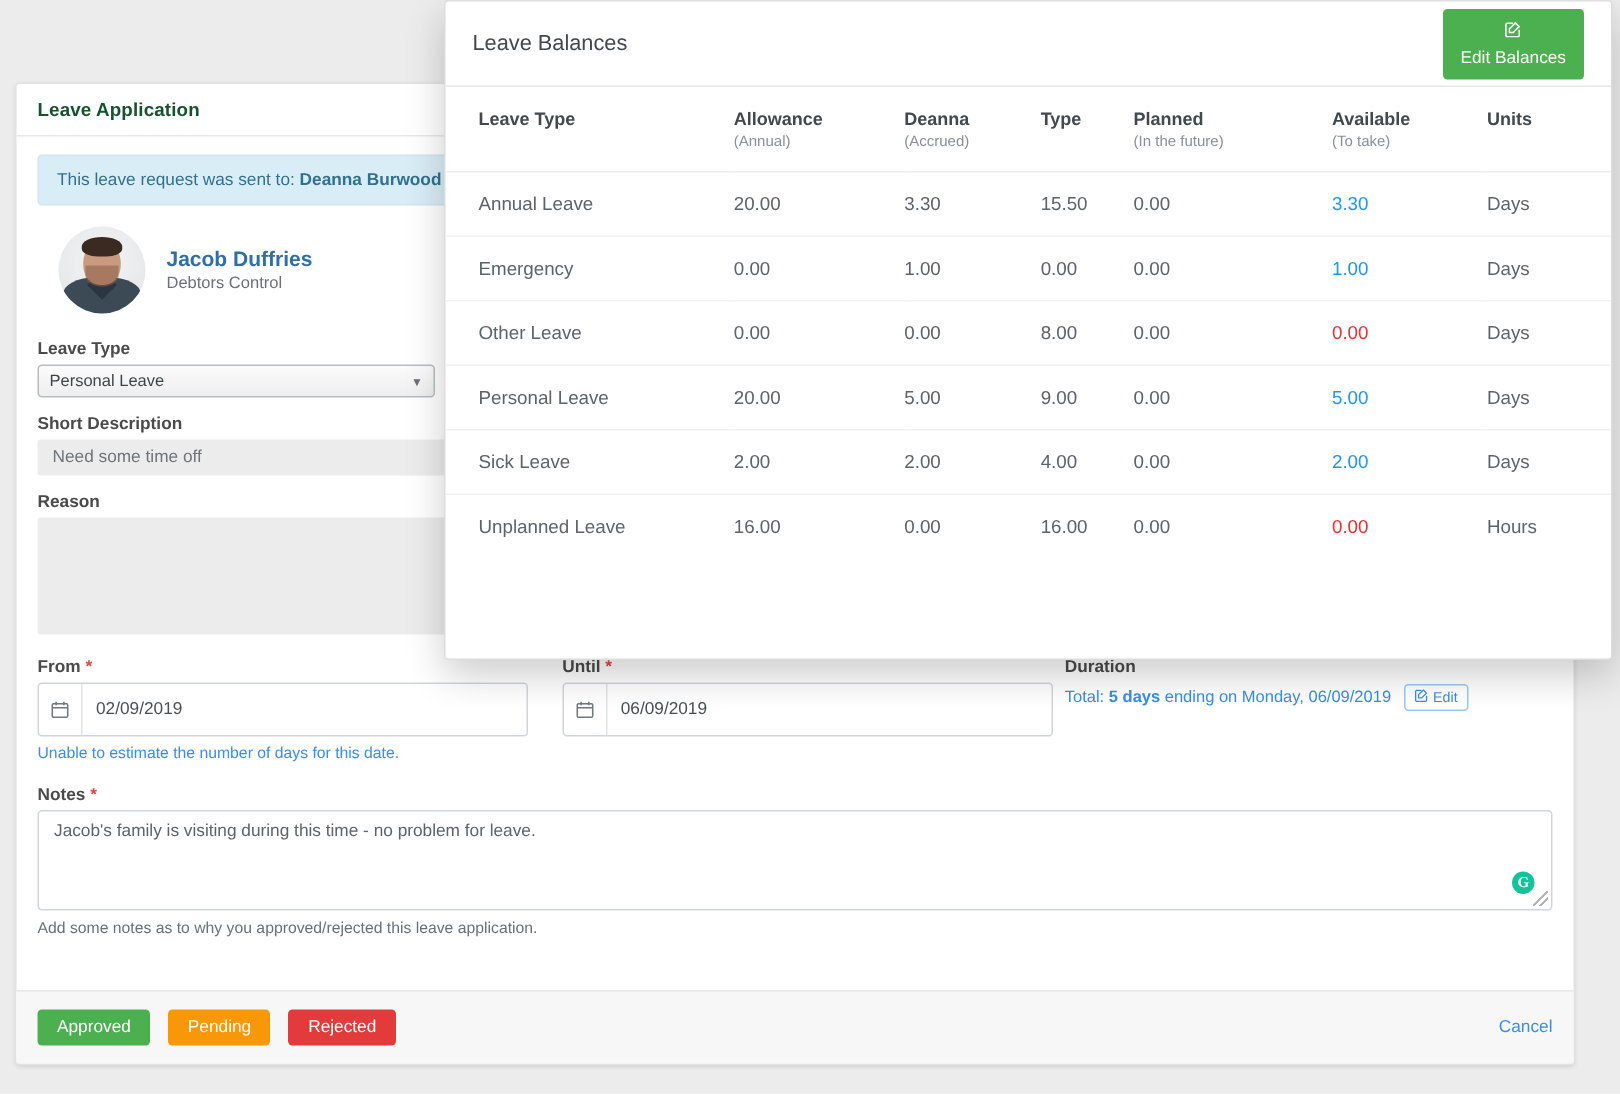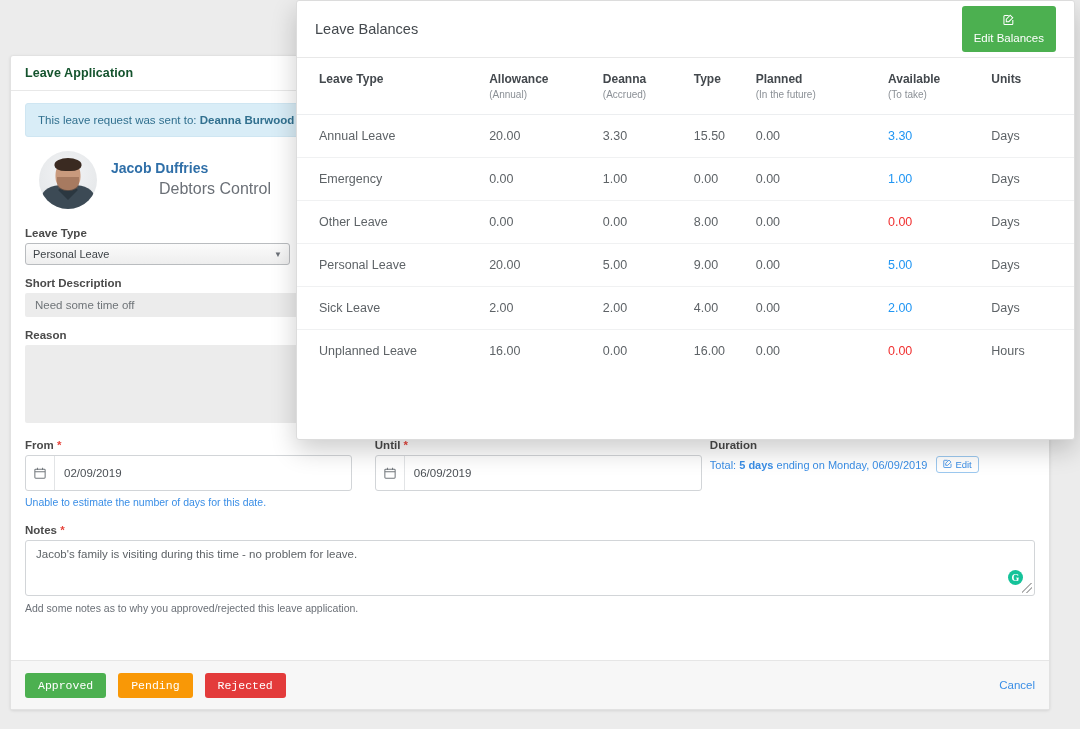--- a/index.html
+++ b/index.html
@@ -72,21 +72,21 @@
   .avatar .body {
     position: absolute; left: 50%; bottom: -4px; transform: translateX(-50%);
     width: 52px; height: 28px; border-radius: 40% 40% 0 0;
     background: #3c4a55;
   }
   .avatar .collar {
     position: absolute; left: 50%; bottom: 12px; transform: translateX(-50%) rotate(45deg);
     width: 14px; height: 14px; background: #2b3740;
   }
   .person-name { color: #2f6fa8; font-size: 14px; font-weight: 700; line-height: 1.3; }
-  .person-role { color: #6b7077; font-size: 16px; line-height: 1.5; margin-left: 48px; }
+  .person-role { color: #6b7077; font-size: 11px; line-height: 1.5; }
 
   .field-label {
     font-size: 11.5px; font-weight: 700; color: #4a4a4a;
     margin-bottom: 4px; display: block;
   }
   .req { color: #e7453c; font-weight: 700; }
 
   .select-box {
     width: 265px; height: 22px;
     border: 1px solid #b9bcbf; border-radius: 3px;
@@ -134,21 +134,21 @@
 
   .dur-text { font-size: 11px; color: #3a8ee6; display: flex; align-items: center; gap: 9px; margin-top: 5px; }
   .dur-text b { font-weight: 700; }
   .edit-btn {
     border: 1px solid #9cc8ef; border-radius: 3px; color: #3a8ee6;
     font-size: 9.5px; padding: 2px 6px; display: inline-flex; align-items: center; gap: 3px;
     background: #fff; white-space: nowrap;
   }
 
   .notes-area {
-    width: 1010px; height: 56px; border: 1px solid #d2d5d8; border-radius: 3px;
+    width: 1010px; height: 67px; border: 1px solid #d2d5d8; border-radius: 3px;
     background: #fff; position: relative; padding: 7px 10px;
     font-size: 11.5px; color: #5e6367; margin-bottom: 4px;
   }
   .gram-badge {
     position: absolute; right: 11px; bottom: 10px;
     width: 15px; height: 15px; border-radius: 50%;
     background: #15c39a; color: #fff; font-size: 10px; font-weight: 700;
     display: flex; align-items: center; justify-content: center;
     font-family: "Liberation Serif", serif;
   }
@@ -157,21 +157,21 @@
   .app-card-footer {
     position: absolute; left: 0; bottom: 0; width: 100%; height: 49px;
     background: #f7f7f7; border-top: 1px solid #e6e6e6;
     display: flex; align-items: center; justify-content: space-between;
     padding: 0 14px;
   }
   .btn-group { display: flex; gap: 12px; }
   .btn {
     border: none; border-radius: 3px; color: #fff;
     font-size: 11.5px; padding: 6px 13px; cursor: pointer;
-    font-family: Liberation Mono, monospace;
+    font-family: Liberation Sans, sans-serif;
   }
   .btn-approved { background: #4cb050; }
   .btn-pending  { background: #f99806; }
   .btn-rejected { background: #e33b3b; }
   .cancel-link { color: #3a8ee6; font-size: 11.5px; text-decoration: none; }
 
   
   .modal {
     position: absolute; left: 296px; top: 0; width: 779px; height: 440px;
     background: #fff; border: 1px solid #dcdcdc; border-radius: 3px;

